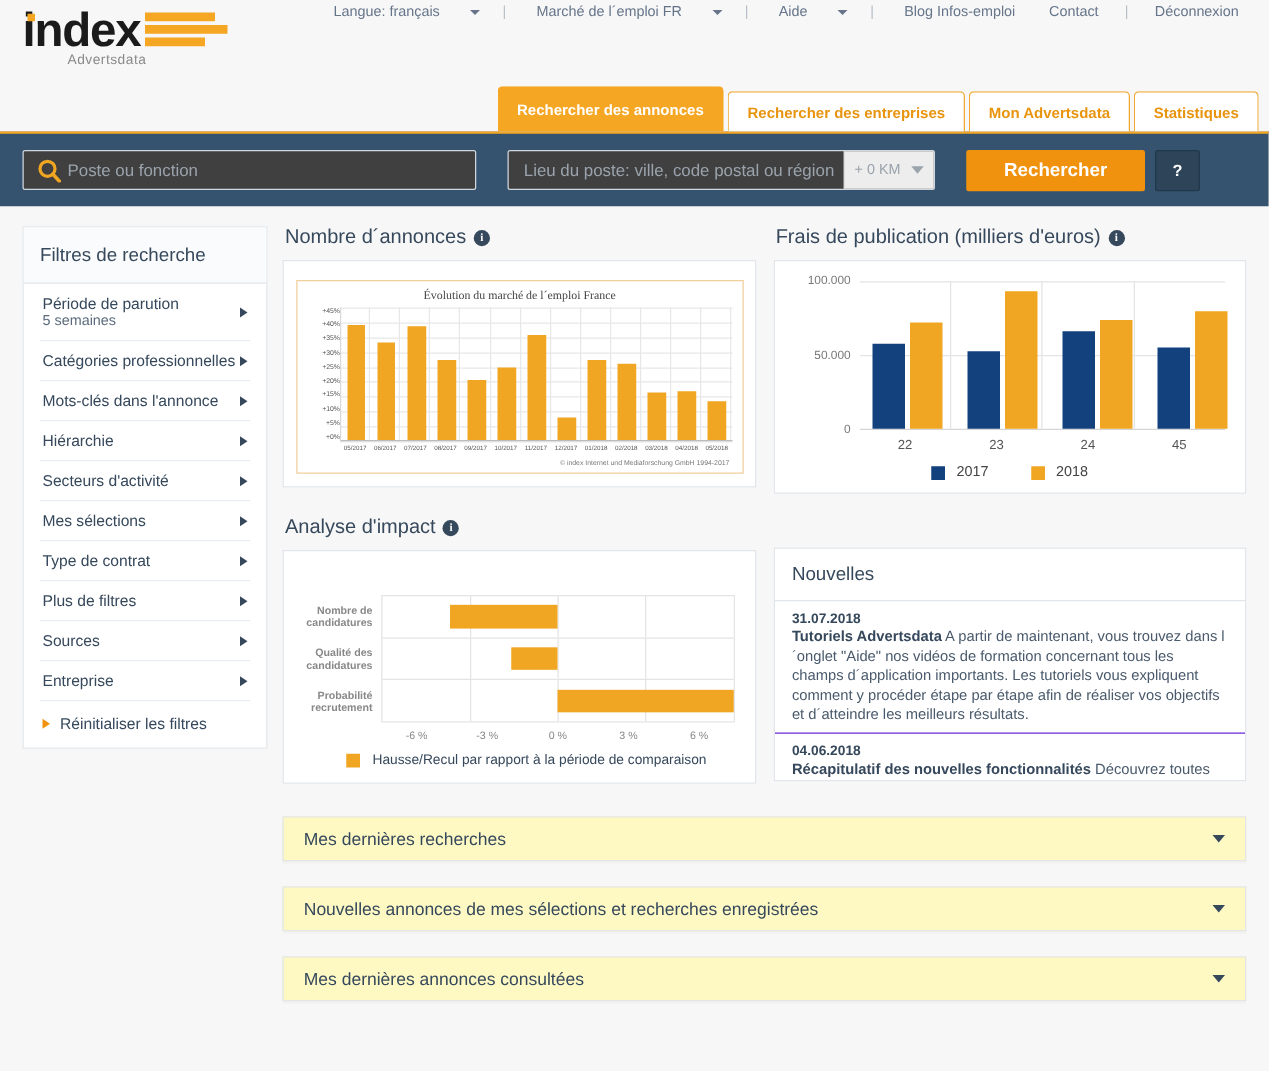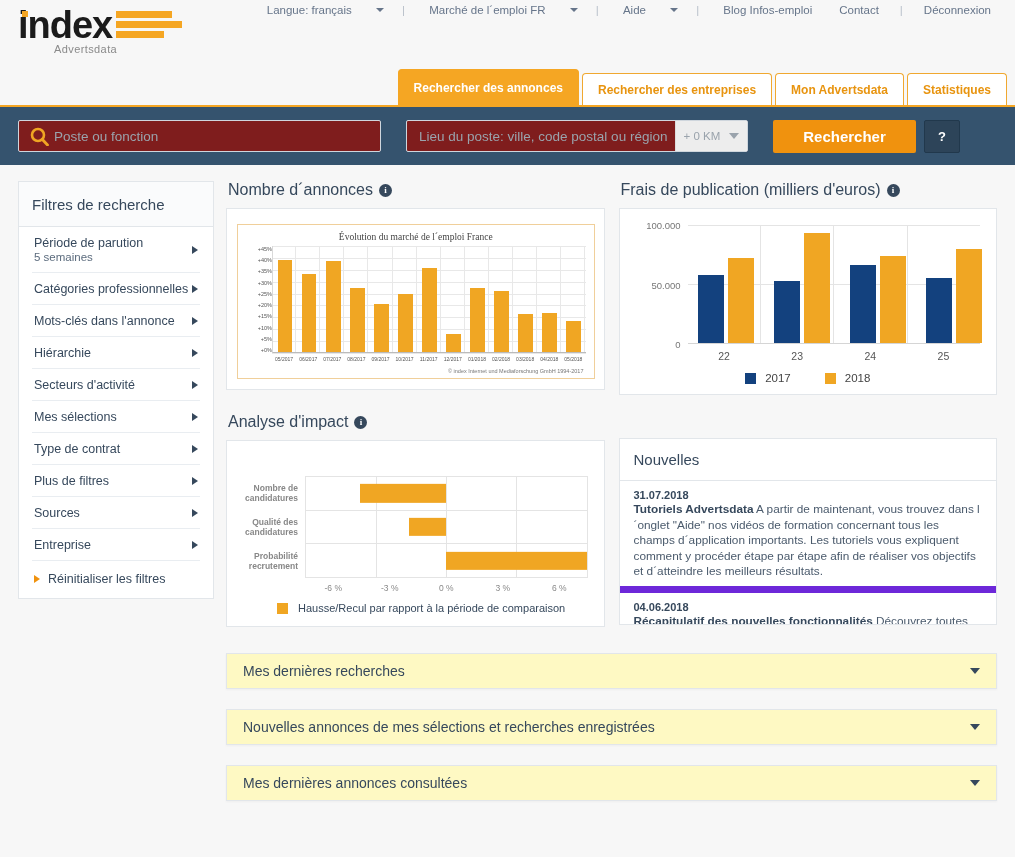--- a/index.html
+++ b/index.html
@@ -52,21 +52,21 @@
   .tab:last-child { margin-right:8px; }
 
   
   .searchbar {
     height:60px; background:#35536e;
     display:flex; align-items:center;
     padding:0 18px;
     border-top:2px solid #f5a623;
   }
   .sb-field {
-    background:#7f1d1d; height:32px; border-radius:2px;
+    background:#404040; height:32px; border-radius:2px;
     display:flex; align-items:center;
     border:1px solid #cfd6dd;
   }
   .sb-job { width:363px; margin-right:25px; }
   .mag {
     width:26px; height:20px; margin-left:7px;
     display:flex; align-items:center; justify-content:center;
   }
   .mag svg { display:block; }
   .sb-input { border:none; outline:none; font-size:13.5px; color:#9aa3ac; flex:1; font-family:"Liberation Sans",sans-serif; background:transparent; height:28px;}
@@ -184,21 +184,21 @@
   .c3-bar { position:absolute; top:50%; transform:translateY(-50%); height:56%; background:#f0a623; }
   .c3-x { display:flex; margin-left:62px; }
   .c3-x div { flex:1; text-align:center; font-size:8.5px; color:#888; padding-top:5px; }
   .c3-legend { display:flex; align-items:center; gap:10px; margin:9px 0 0 34px; }
   .c3-legend span { font-size:11px; color:#36485c; }
 
   
   .news { display:flex; flex-direction:column; height:187px; }
   .news-head { padding:12px 14px; font-size:15px; color:#36485c; border-bottom:1px solid #e2e6ea;}
   .news-body { flex:1; overflow:hidden; }
-  .news-item { padding:8px 14px 6px 14px; border-bottom:7px solid #6d28d9; }
+  .news-item { padding:8px 14px 6px 14px; border-bottom:1px solid #6d28d9; }
   .news-item:last-child { border-bottom:none; }
   .news-date { font-size:11px; font-weight:bold; color:#36485c; margin-bottom:1px;}
   .news-text { font-size:11.8px; line-height:15.5px; color:#4a5a6c; }
   .news-text b { color:#36485c; }
   .news-text a { color:#5c6fd0; text-decoration:none; word-break:break-all;}
 
   
   .accordions { margin-top:26px; }
   .acc {
     background:#fef9c3; border:1px solid #e2e6ea;
@@ -498,21 +498,21 @@
                     <div class="c2-bar y17" style="height: 55.5%; background: rgb(19, 65, 126);"></div>
                     <div class="c2-bar y18" style="height: 80%; background: rgb(240, 166, 35);"></div>
                   </div>
                 </div>
             </div>
           </div>
           <div class="c2-x" id="c2x">
               <div>22</div>
               <div>23</div>
               <div>24</div>
-              <div>25</div>
+              <div>45</div>
             </div>
           <div class="c2-legend">
             <span>
                 <i class="swatch blue"></i>
                 <b style="font-weight:normal">2017</b>
               </span>
             <span>
                 <i class="swatch orange"></i>
                 <b style="font-weight:normal">2018</b>
               </span>

